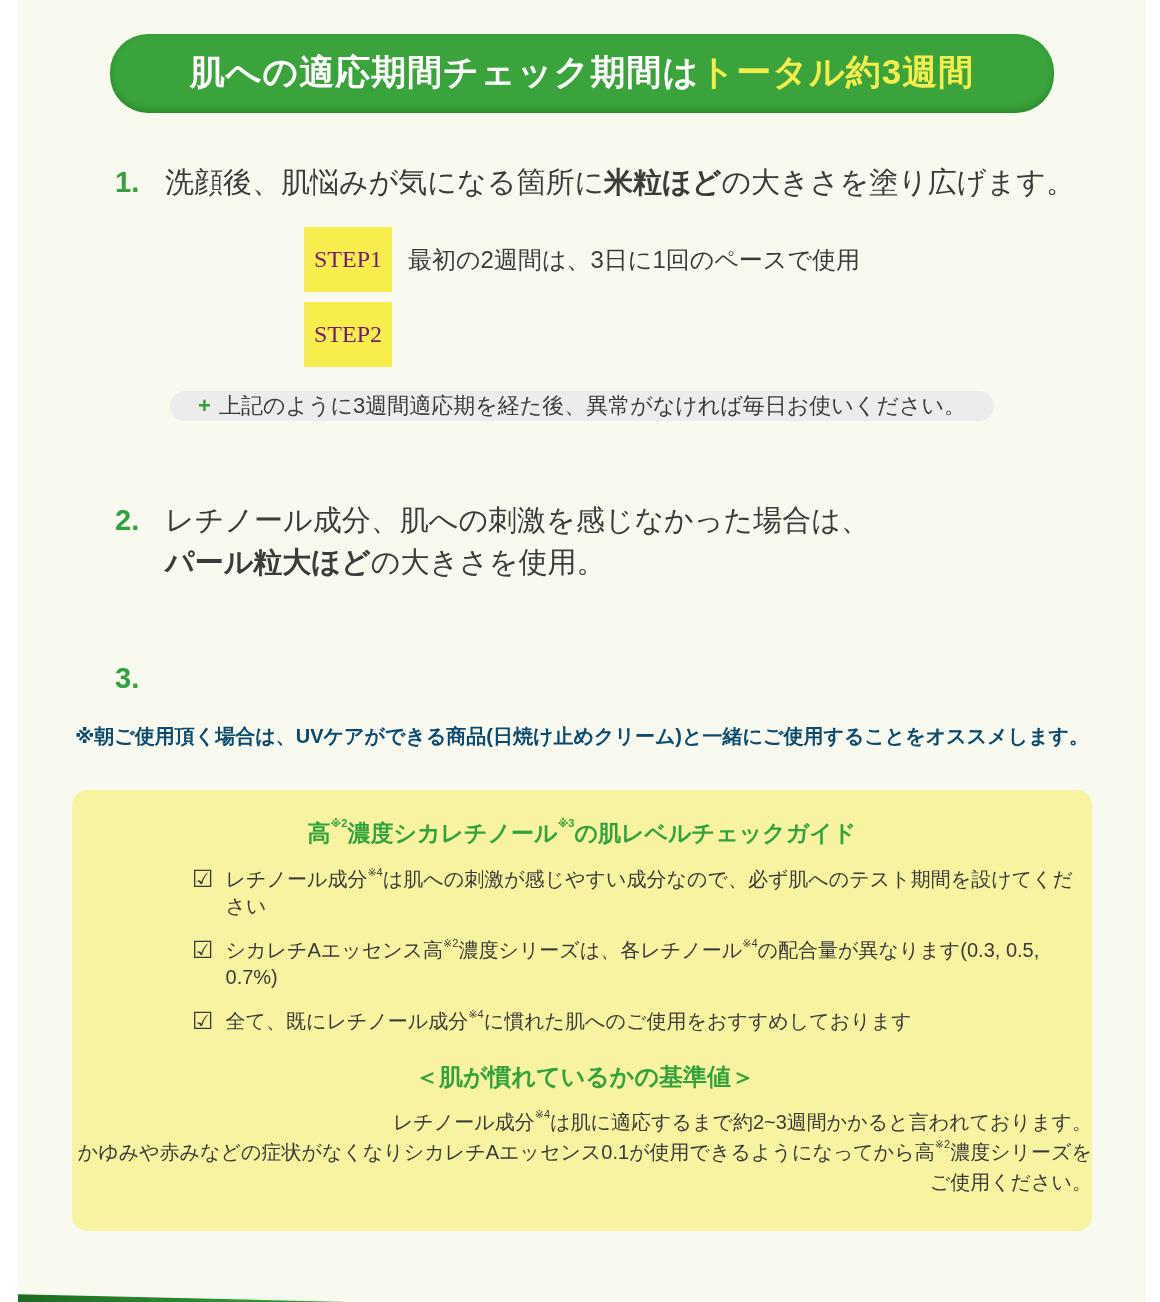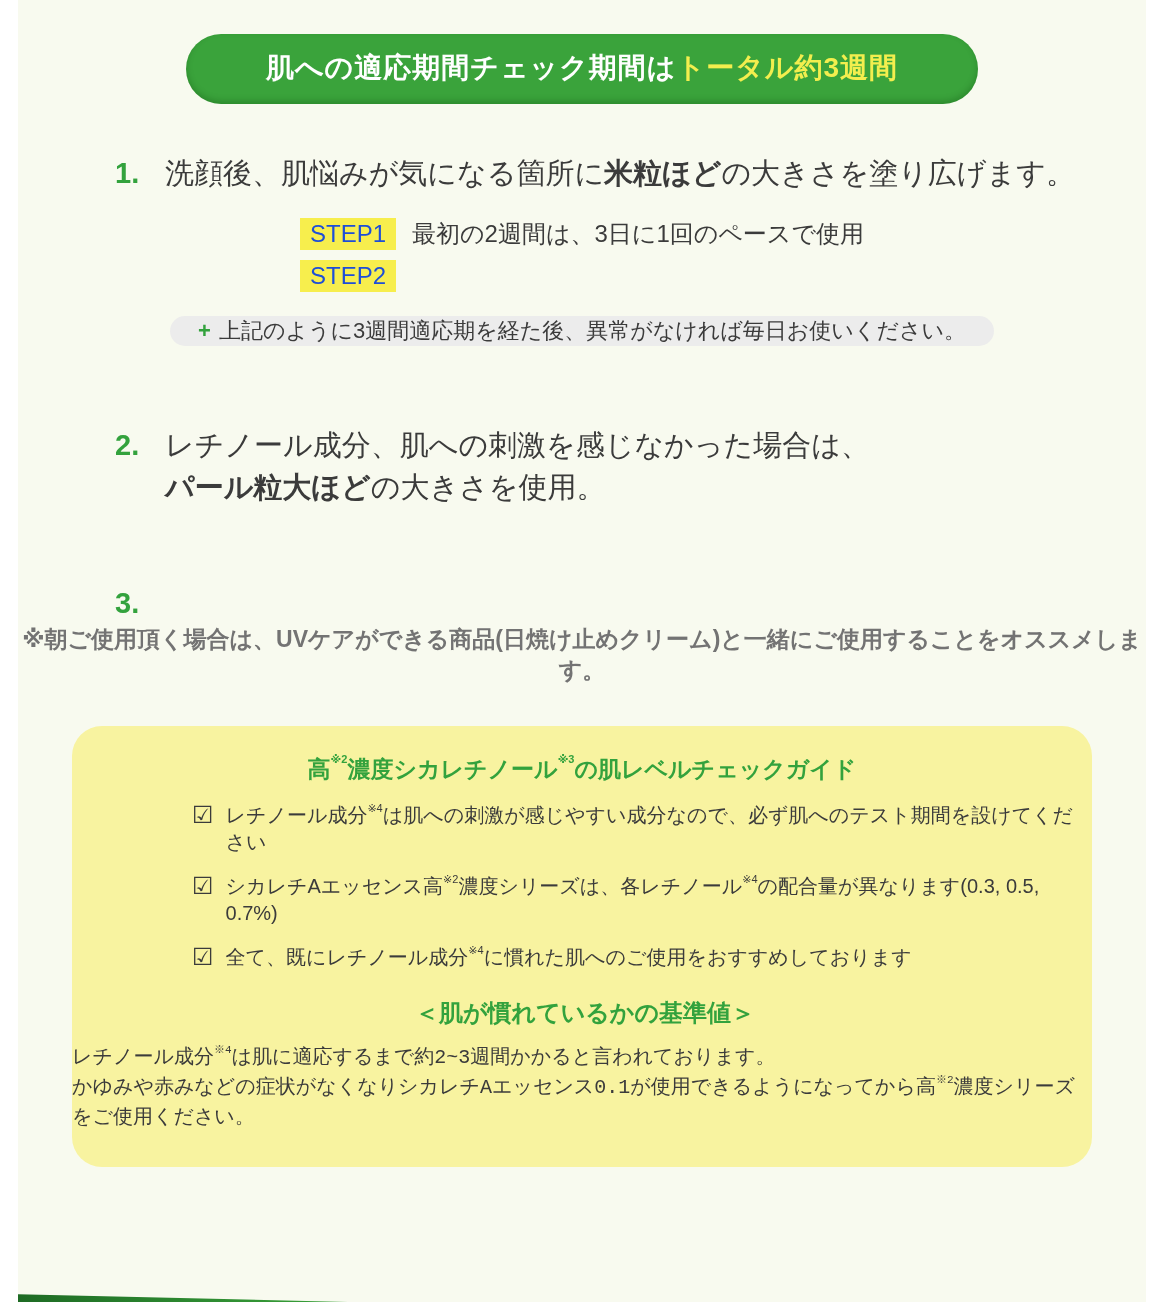--- a/index.html
+++ b/index.html
@@ -18,21 +18,21 @@
   }
 
   
   .banner{
     width:max-content;
     margin:0 auto;
     position:relative; top:34px;
     background:#3aa33b;
     border-radius:38px;
     padding:15px 80px 17px 80px;
-    font-size:28px;
+    font-size:35px;
     font-weight:bold;
     letter-spacing:1px;
     color:#ffffff;
     box-shadow:inset 0 -3px 6px rgba(0,60,0,.25);
   }
   .banner .hl{color:#f3ee4e;}
 
   
   .inst{
     display:flex;
@@ -52,55 +52,57 @@
 
   
   .steps{
     width:max-content;
     margin:24px auto 0;
     display:flex;flex-direction:column;gap:10px;
   }
   .step-row{display:flex;align-items:center;font-size:24px;}
   .step-label{
     background:#f7ee4d;
-    padding:2px 10px;
+    padding:19px 10px;
     margin-right:16px;
-    color:#1d4ed8;
+    color:#701a75;
+    font-family:Liberation Serif, serif;
   }
 
   .test-line{
     margin-top:26px;
     text-align:center;
     font-size:29px;
   }
 
   
   .note-pill{
     width:max-content;
     margin:24px auto 0;
     background:#ececec;
     border-radius:28px;
     padding:0 28px;
     font-size:22px;
   }
   .note-pill .plus{color:#33a23d;font-weight:bold;margin-right:8px;}
 
   .uv-warning{
-    text-align:center;
-    font-size:23px;
-    font-weight:bold;
-    color:#737373;
+    margin-top:24px;
+    text-align:center;
+    font-size:20px;
+    font-weight:bold;
+    color:#0c4a6e;
   }
 
   
   .guide-box{
     width:1020px;
     margin:40px auto 0;
     background:#f8f3a0;
-    border-radius:30px;
+    border-radius:15px;
     padding:28px 0 34px 0;
     box-sizing:border-box;
   }
   .guide-title{
     text-align:center;
     font-size:23px;
     font-weight:bold;
     color:#33a23d;
   }
   sup.fn{
@@ -123,24 +125,23 @@
   }
   .guide-sub{
     margin-top:26px;
     text-align:center;
     font-size:24px;
     font-weight:bold;
     color:#33a23d;
     margin-left:6px;
   }
   .guide-body{
-    text-align:left;
+    text-align:right;
     font-size:20px;
     line-height:1.5;
-    font-family:Liberation Mono, monospace;
   }
   .guide-body.first{margin-top:14px;}
 
   
   .next-edge{
     position:absolute;
     left:0;bottom:0;
     width:330px;height:11px;
     background:linear-gradient(90deg,#1e6b24,#3aa33b);
     clip-path:polygon(0 30%,100% 100%,0 100%);

